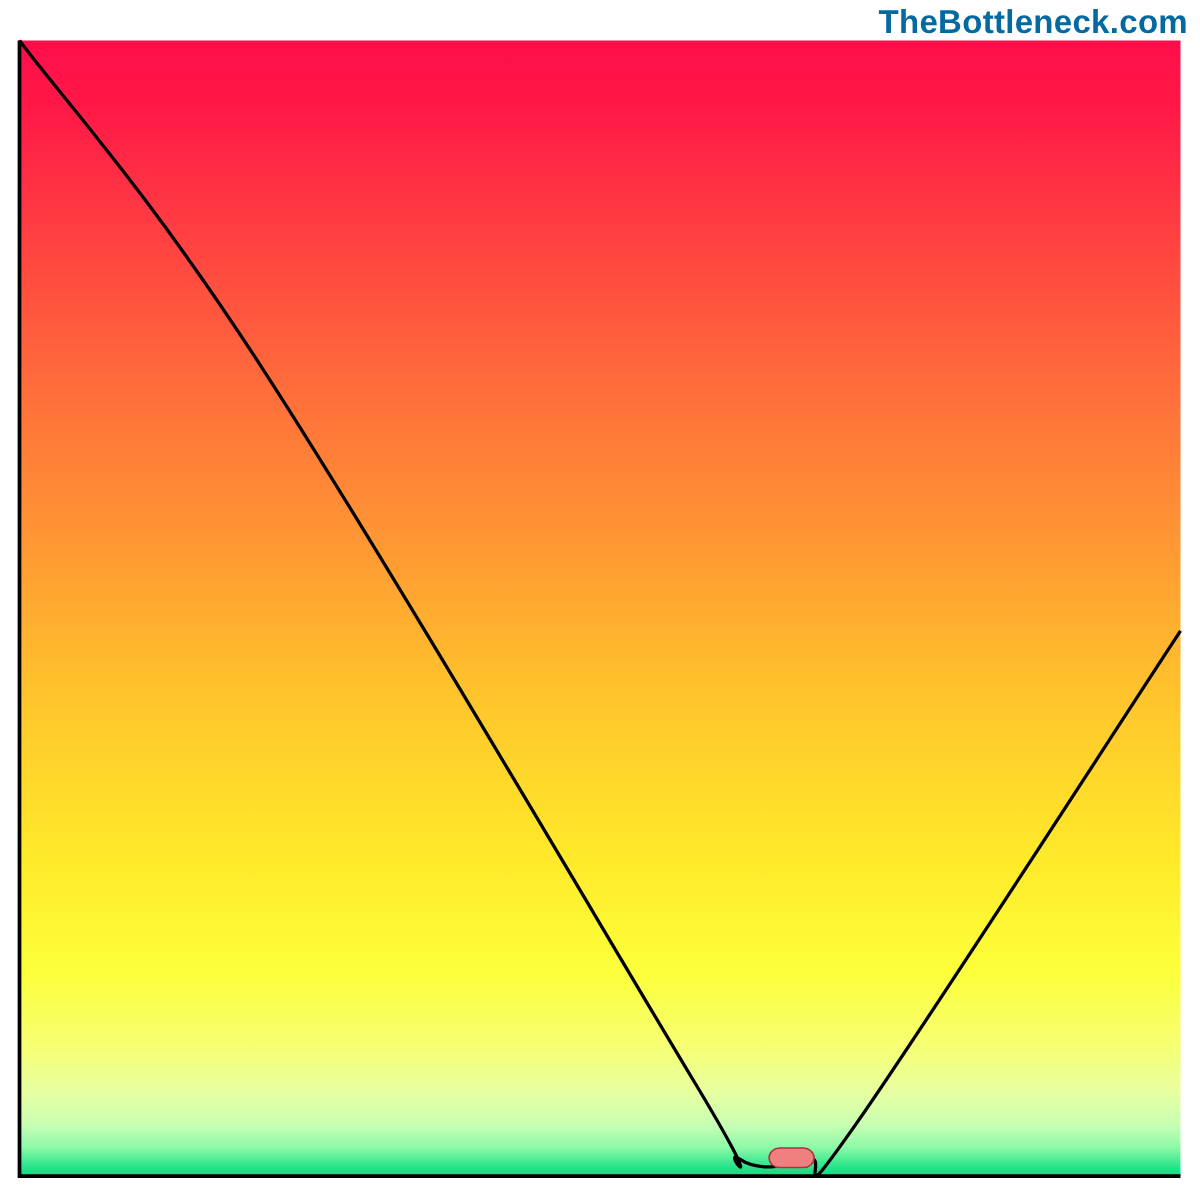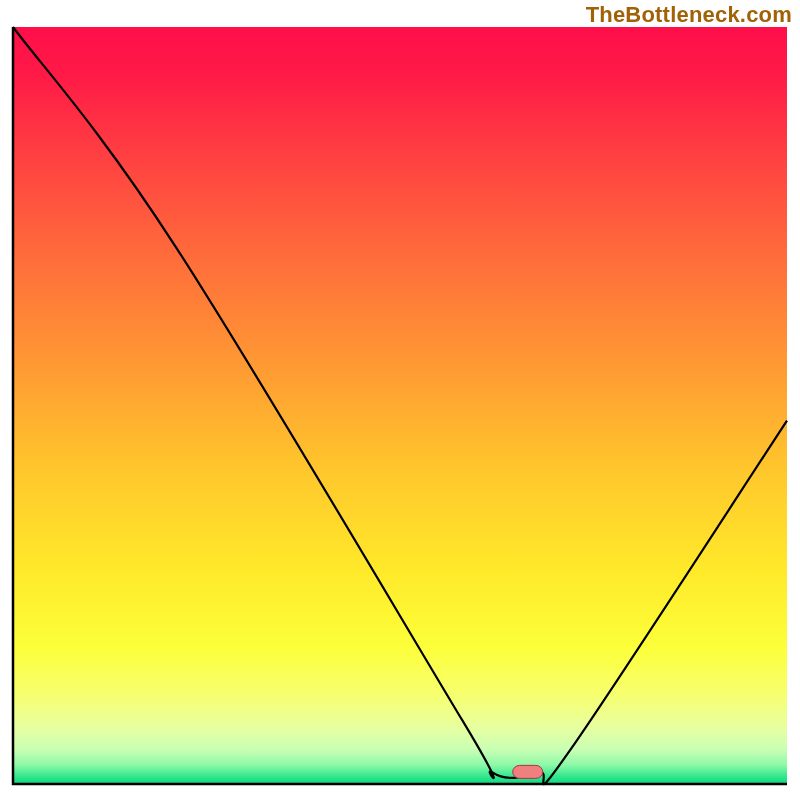--- a/index.html
+++ b/index.html
@@ -15,21 +15,21 @@
     width: 800px;
     height: 800px;
   }
   .watermark {
     position: absolute;
     top: 2px;
     right: 8px;
     font-family: Arial, Helvetica, sans-serif;
     font-size: 22px;
     font-weight: 600;
-    color: #a16207;
+    color: #0369a1;
     letter-spacing: 0.2px;
     user-select: none;
   }
   svg {
     display: block;
   }
 </style>
 </head>
 <body>
 

